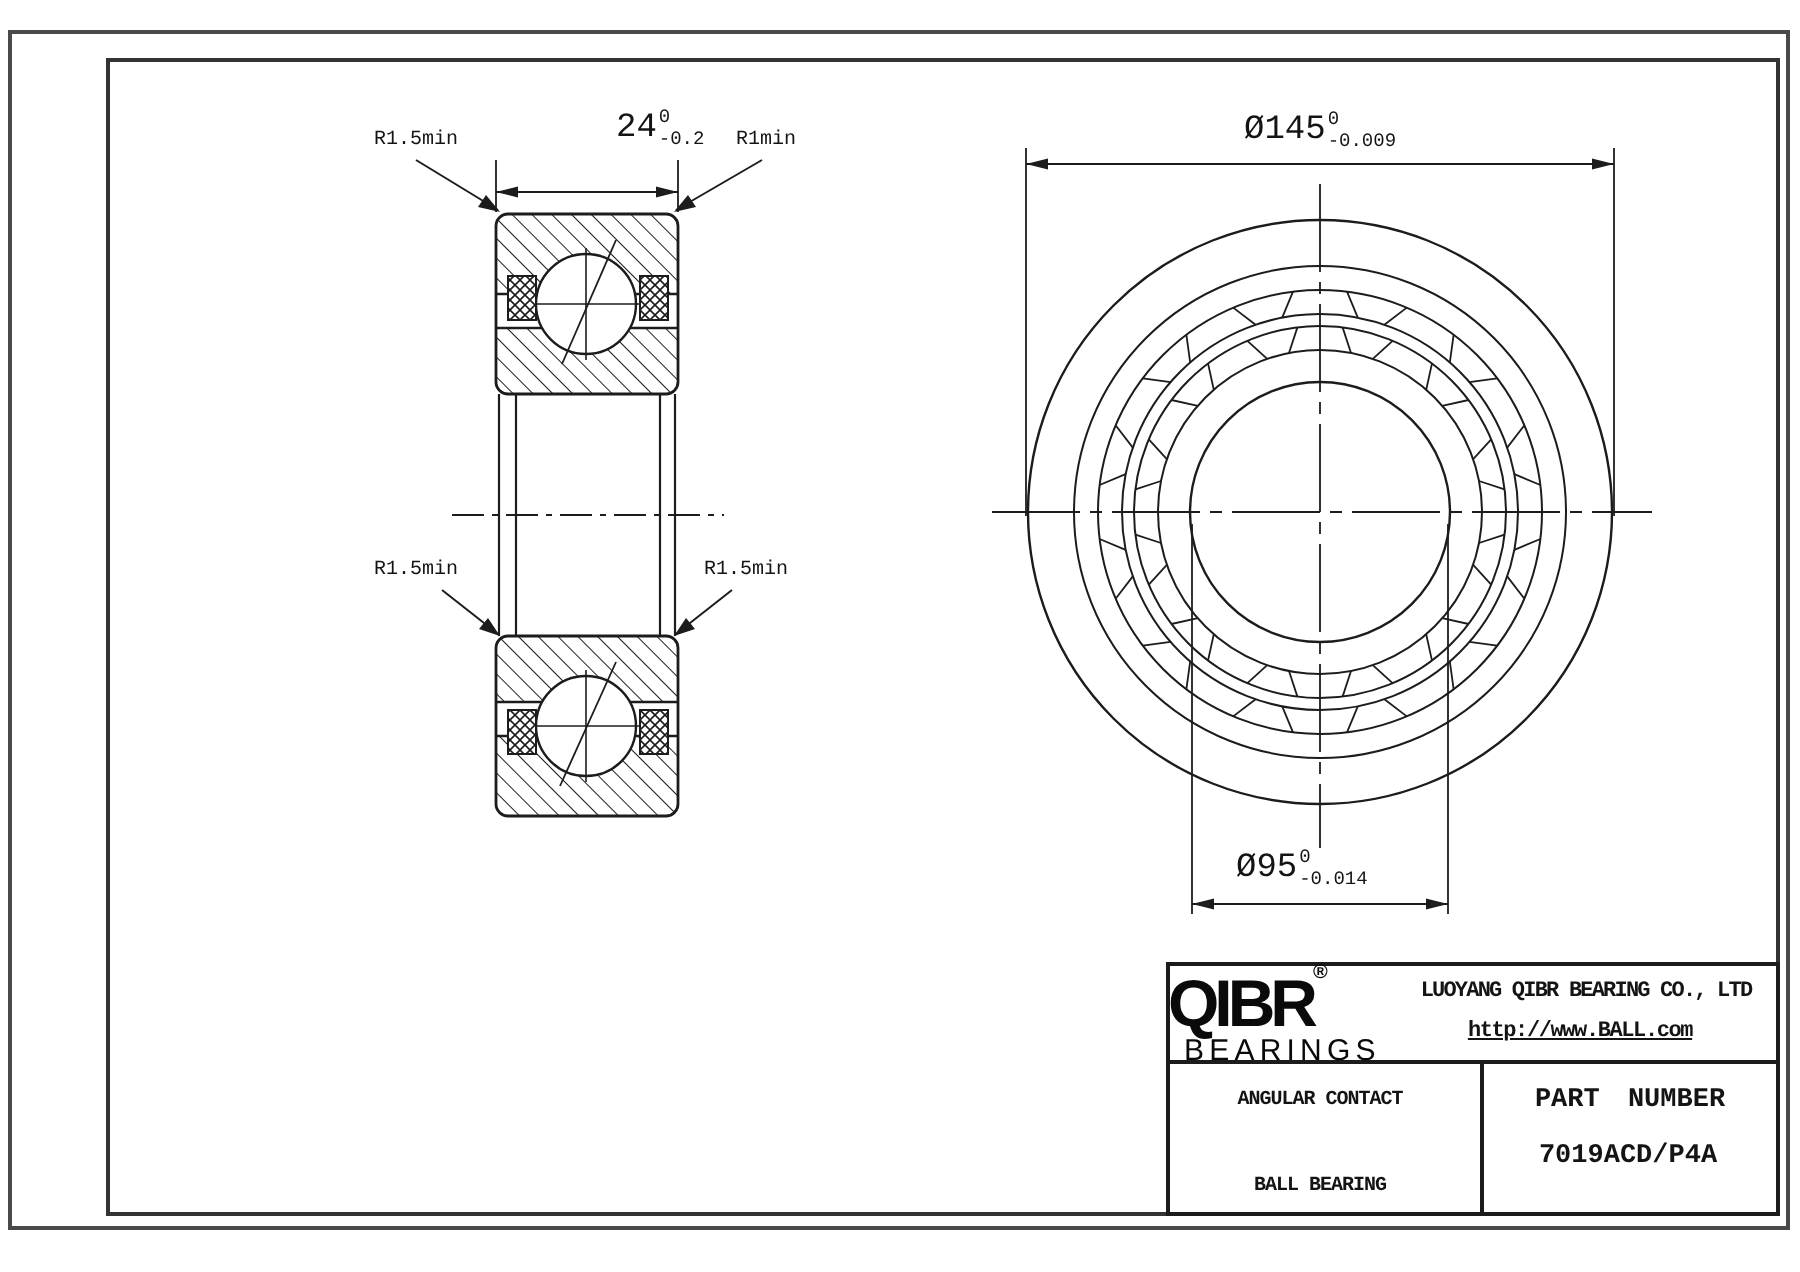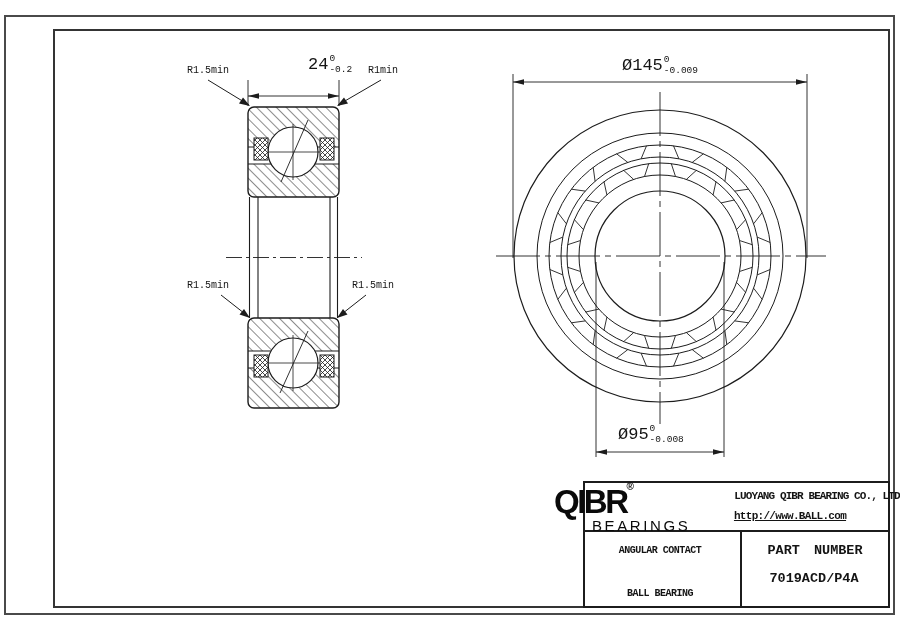--- a/index.html
+++ b/index.html
@@ -17,21 +17,21 @@
   .dim-val{font-size:17px;line-height:1;}
   .tol{display:inline-flex;flex-direction:column;font-size:9.5px;line-height:1.15;margin-left:1px;margin-top:-2px;}
   .centered{transform:translateX(-50%);}
   
   .tb{left:583px;top:481px;width:307px;height:127px;border:2px solid #1c1c1c;box-sizing:border-box;background:#fff;}
   .tb-hdiv{left:583px;top:530px;width:307px;height:2px;background:#1c1c1c;}
   .tb-vdiv{left:740px;top:530px;width:2px;height:78px;background:#1c1c1c;}
   .logo-main{font-family:"Liberation Sans","DejaVu Sans",sans-serif;font-weight:900;font-size:33px;letter-spacing:-2.5px;color:#0a0a0a;line-height:1;}
   .logo-reg{font-family:"Liberation Sans",sans-serif;font-weight:700;font-size:10px;vertical-align:top;position:relative;top:-3px;letter-spacing:0;}
   .logo-sub{font-family:"Liberation Sans",sans-serif;font-weight:400;font-size:15px;letter-spacing:2.6px;color:#0a0a0a;line-height:1;}
-  .company{font-size:11px;letter-spacing:-0.9px;font-weight:700;margin-left:24px;}
+  .company{font-size:11px;letter-spacing:-0.9px;font-weight:700;}
   .website{font-size:11px;letter-spacing:-0.7px;font-weight:700;text-decoration:underline;}
   .product{font-size:10px;letter-spacing:-0.5px;font-weight:700;}
   .partlbl{font-size:13.5px;word-spacing:6px;font-weight:700;}
   .partnum{font-size:13.5px;font-weight:700;}
 </style>
 </head>
 <body>
 
 <div class="abs outer-border"></div>
 <div class="abs inner-frame"></div>
@@ -215,29 +215,29 @@
   <span class="tol">
     <span>0</span>
     <span>-0.009</span>
   </span>
 </div>
 
 <div class="abs cad-text dim" style="left:618px;top:426px;">
   <span class="dim-val">Ø95</span>
   <span class="tol">
     <span>0</span>
-    <span>-0.008</span>
+    <span>-0.014</span>
   </span>
 </div>
 
 <div class="abs tb"></div>
 <div class="abs tb-hdiv"></div>
 <div class="abs tb-vdiv"></div>
 
-<div class="abs" style="left:554px;top:485px;">
+<div class="abs" style="left:584px;top:485px;">
   <span class="logo-main"><span>QIBR</span><span class="logo-reg">®</span></span>
 </div>
 <div class="abs logo-sub" style="left:592px;top:518px;">BEARINGS</div>
 
 <div class="abs cad-text company centered" style="left:793px;top:491px;">LUOYANG QIBR BEARING CO., LTD</div>
 <div class="abs cad-text website centered" style="left:790px;top:511px;">http://www.BALL.com</div>
 
 <div class="abs cad-text product centered" style="left:660px;top:546px;">ANGULAR CONTACT</div>
 <div class="abs cad-text product centered" style="left:660px;top:589px;">BALL BEARING</div>
 <div class="abs cad-text partlbl centered" style="left:815px;top:544px;text-align:center;">PART NUMBER</div>

